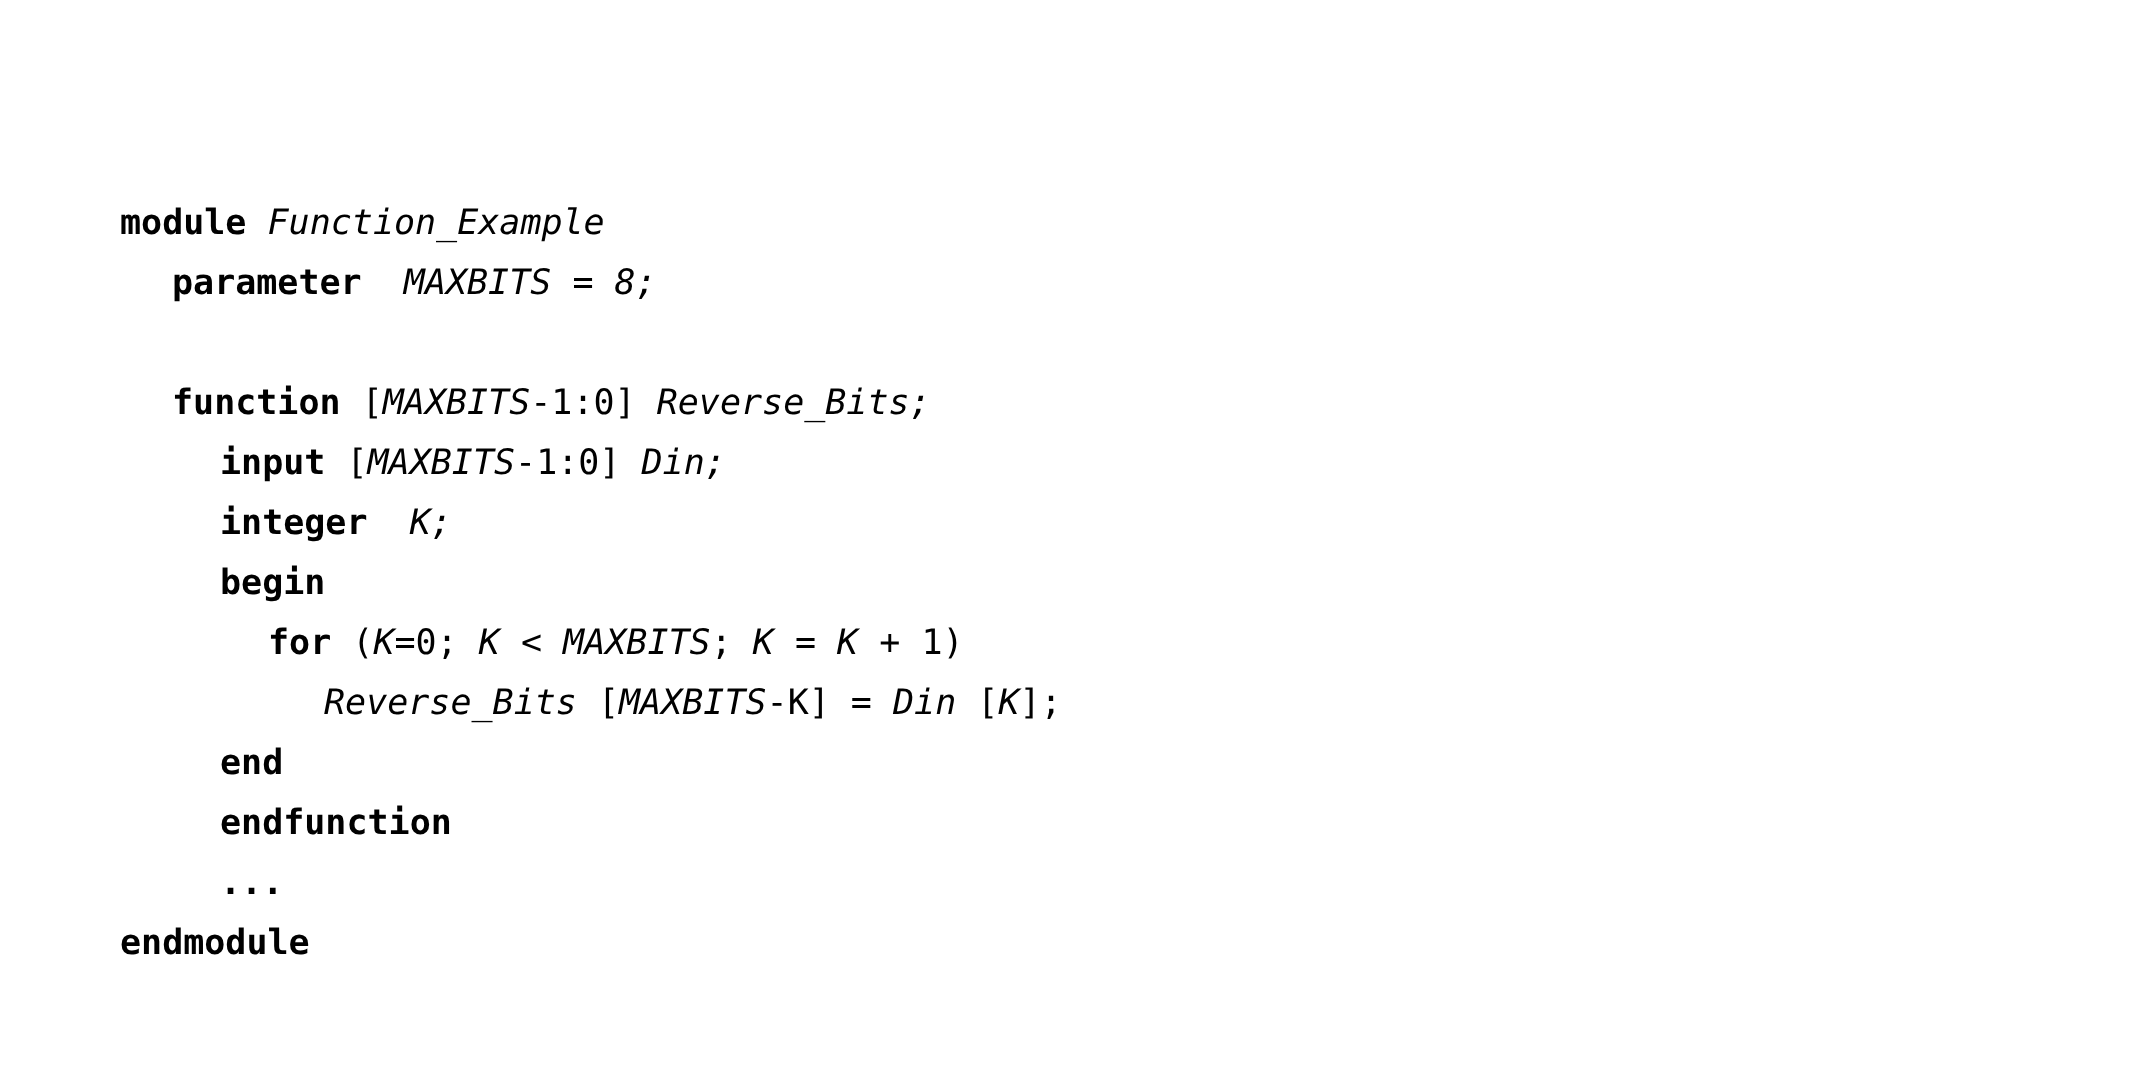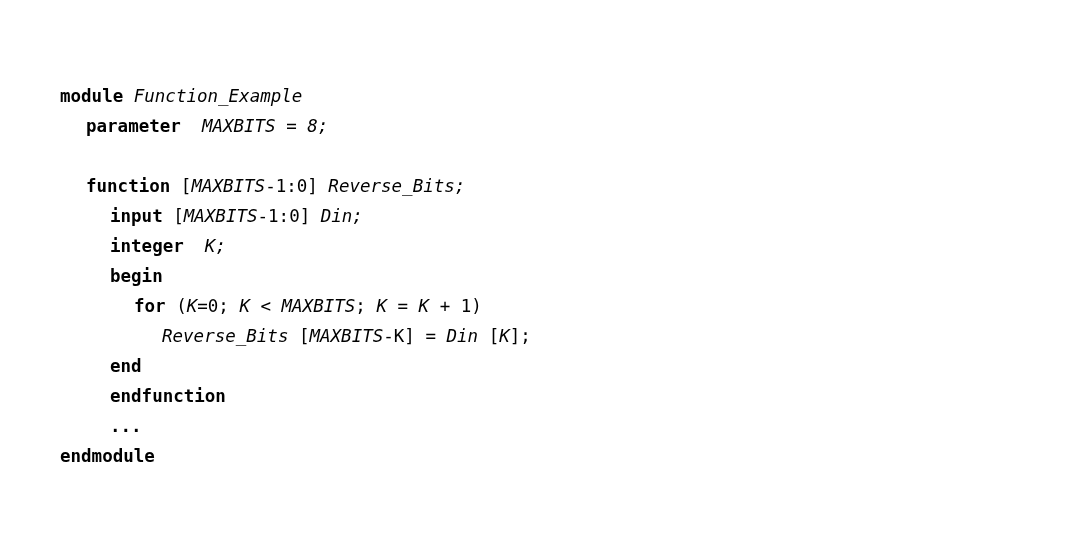--- a/index.html
+++ b/index.html
@@ -41,21 +41,21 @@
   .num {
     font-family: "Liberation Serif", "DejaVu Serif", serif;
     font-weight: normal;
     font-size: 21px;
   }
 
   
   #code-block {
     position: absolute;
     left: 0;
-    top: 68px;
+    top: 84px;
     width: 1074px;
   }
   .code-line {
     display: block;
     font-family: "DejaVu Sans Mono", "Liberation Mono", monospace;
     font-size: 17.5px;
     line-height: 30px;
     height: 30px;
     white-space: pre;
     color: #000000;

